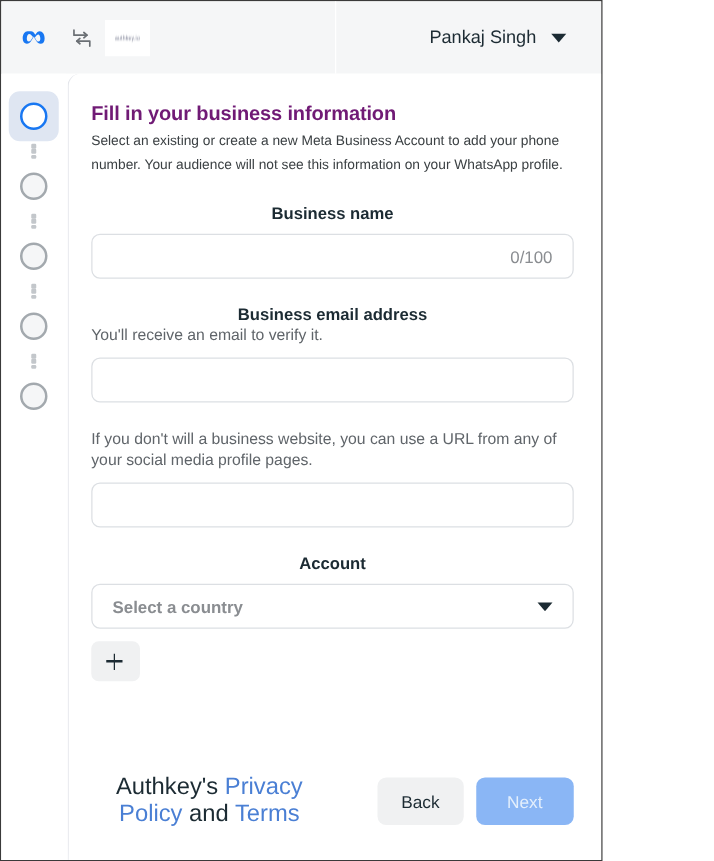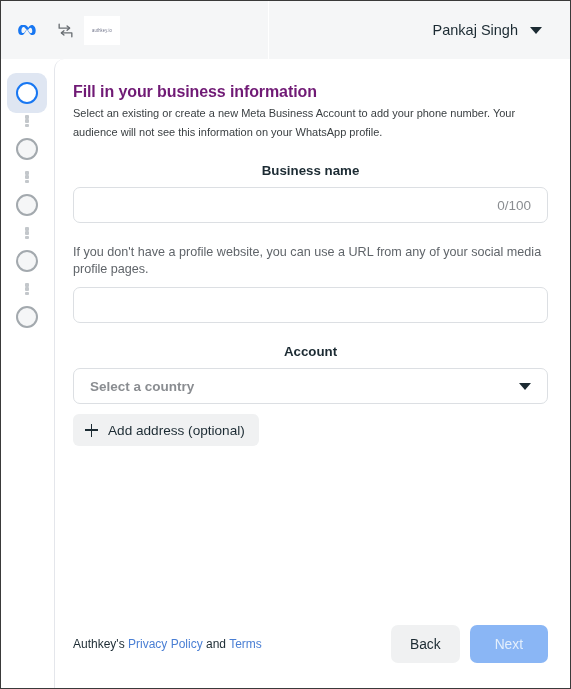--- a/index.html
+++ b/index.html
@@ -7,21 +7,21 @@
   body {
     width: 571px;
     height: 689px;
     font-family: "Liberation Sans", sans-serif;
     background: #ffffff;
     overflow: hidden;
   }
 
   .app-frame {
     position: relative;
-    width: 571px;
+    width: 482px;
     height: 689px;
     border: 1px solid #3a3a3a;
     background: #ffffff;
     overflow: hidden;
   }
 
   
   .header {
     position: relative;
     height: 58px;
@@ -239,21 +239,21 @@
   
   .footer {
     position: absolute;
     left: 18px;
     right: 22px;
     bottom: 26px;
     display: flex;
     align-items: center;
   }
   .legal {
-    font-size: 12px;
+    font-size: 19px;
     color: #1c2b33;
     text-align: center;
   }
   .legal a {
     color: #4a7fd4;
     text-decoration: none;
   }
   .footer-buttons {
     margin-left: auto;
     display: flex;
@@ -380,41 +380,47 @@
       
       <div class="field">
         <div class="field-label">Business name</div>
         <div class="input">
           <span></span>
           <span class="counter">0/100</span>
         </div>
       </div>
 
       
+      <div class="field">
+        <div class="field-label">Business email address</div>
+        <div class="field-help">You'll receive an email to verify it.</div>
+        <div class="input">
+          <span></span>
+        </div>
+      </div>
 
       
       <div class="field">
-        <div class="field-help">If you don't have a profile website, you can use a URL from any of your social media profile pages.</div>
+        <div class="field-help">If you don't will a business website, you can use a URL from any of your social media profile pages.</div>
         <div class="input">
           <span></span>
         </div>
       </div>
 
       
       <div class="field">
         <div class="field-label">Account</div>
         <div class="input">
           <span class="placeholder">Select a country</span>
           <span class="sel-caret"></span>
         </div>
       </div>
 
       <button class="add-address">
         <span class="plus"></span>
-        <span>Add address (optional)</span>
       </button>
 
       
       <div class="footer">
         <div class="legal"><span>Authkey's </span><a href="#">Privacy Policy</a><span> and </span><a href="#">Terms</a></div>
 
         <div class="footer-buttons">
           <button class="btn btn-back">Back</button>
           <button class="btn btn-next">Next</button>
         </div>

